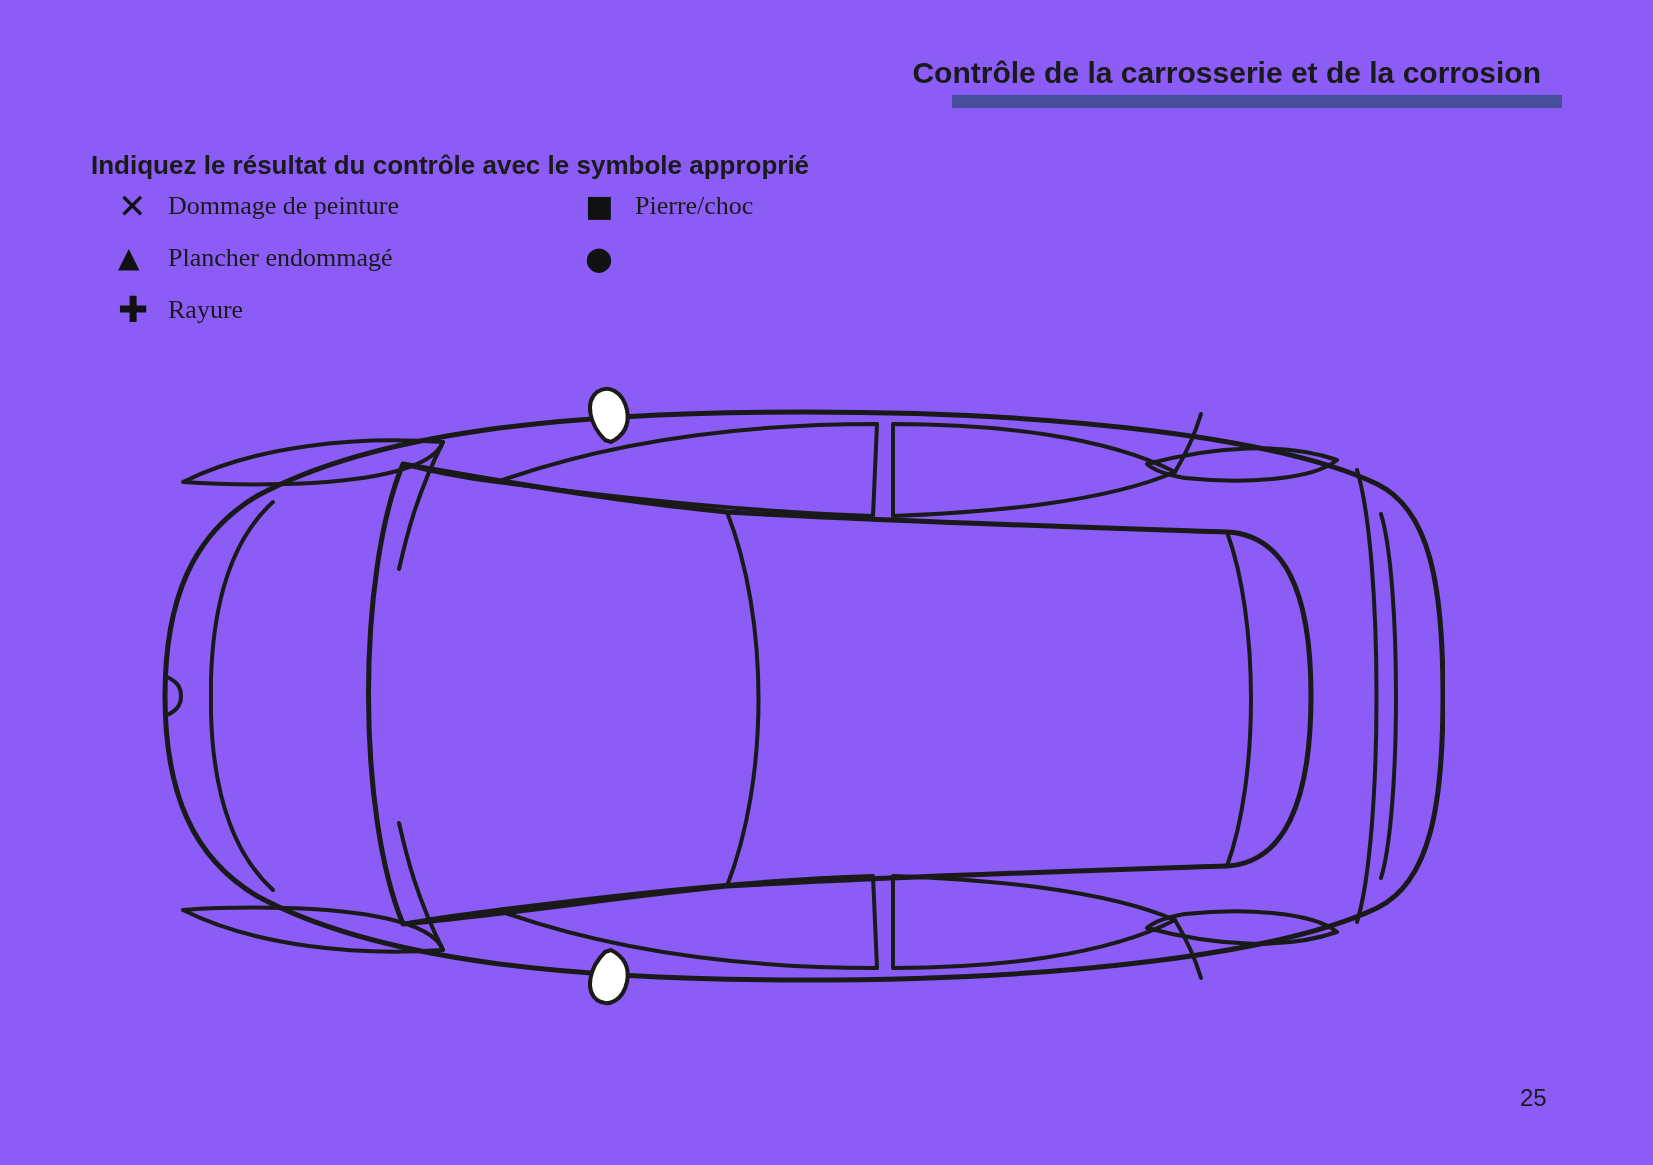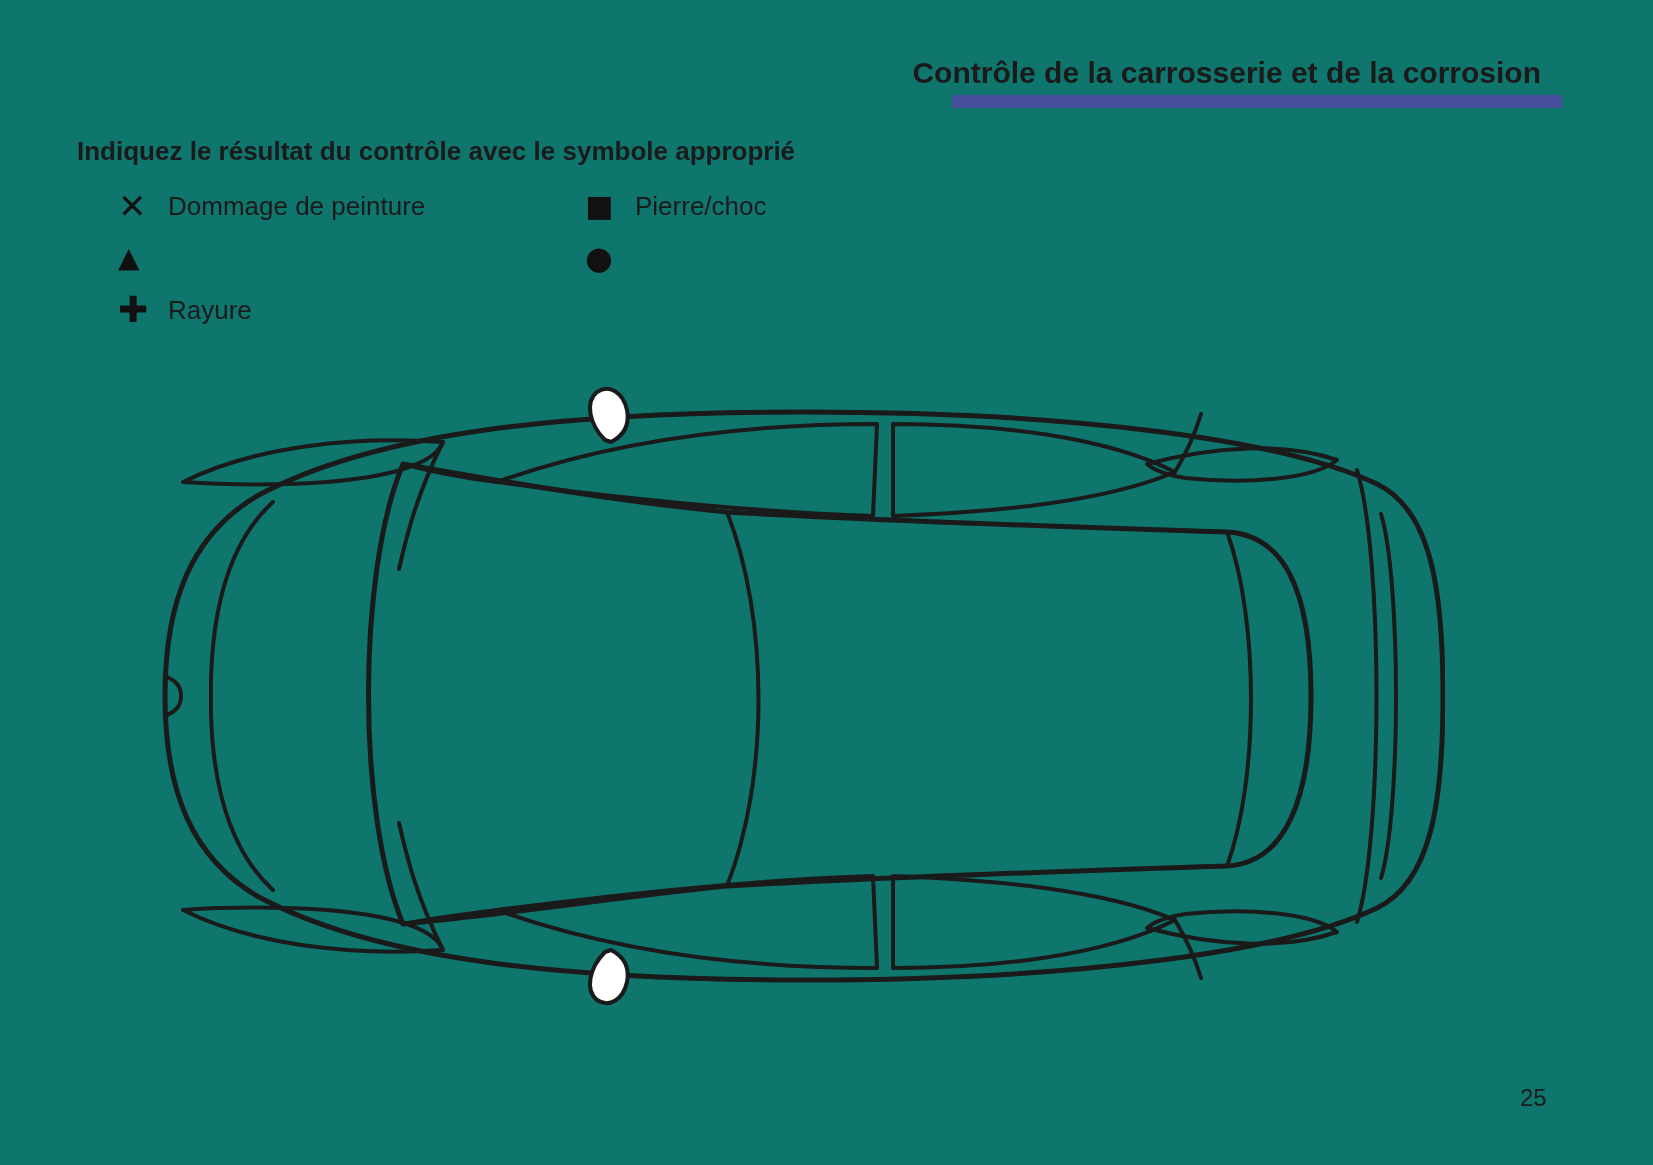--- a/index.html
+++ b/index.html
@@ -1,19 +1,19 @@
 <!DOCTYPE html>
 <html><head>
 <meta charset="utf-8">
 <style>
   html,body{margin:0;padding:0;background:#ffffff;}
   .page{
     position:relative;
     width:1653px;height:1165px;
-    background:#0f766e;
+    background:#8b5cf6;
     font-family:"Liberation Sans", sans-serif;
     color:#1a1a1a;
     overflow:hidden;
   }
   header{position:absolute;top:0;left:0;width:100%;}
   h1.title{
     position:absolute;
     top:56px;right:112px;
     margin:0;
     font-size:30px;font-weight:bold;
@@ -21,21 +21,21 @@
   }
   .accent-bar{
     position:absolute;
     top:95px;left:952px;
     width:610px;height:13px;
     background:#474f9c;
   }
   .instruction{
     position:absolute;
     top:134px;left:75px;
-    margin:2px;
+    margin:16px;
     font-size:26px;font-weight:bold;
     white-space:nowrap;
   }
   .legend-col{
     position:absolute;
     display:flex;flex-direction:column;
   }
   .legend-col.left{left:118px;top:180px;}
   .legend-col.right{left:585px;top:180px;}
   .legend-item{
@@ -47,21 +47,21 @@
     text-align:left;
     font-family:"DejaVu Sans", sans-serif;
     line-height:1;
     color:#111;
   }
   .sym-x{font-size:34px;}
   .sym-triangle{font-size:28px;}
   .sym-plus{font-size:36px;}
   .sym-square{font-size:30px;}
   .sym-circle{font-size:32px;}
-  .legend-label{font-size:26px;white-space:nowrap;}
+  .legend-label{font-size:26px;white-space:nowrap;font-family:Liberation Serif, serif;}
   .car-diagram{
     position:absolute;
     left:125px;top:383px;
     width:1320px;height:632px;
   }
   .car-diagram path{
     fill:none;
     stroke:#1a1a1a;
     stroke-linecap:round;
     stroke-linejoin:round;
@@ -84,20 +84,21 @@
 
   <p class="instruction">Indiquez le résultat du contrôle avec le symbole approprié</p>
 
   <div class="legend-col left">
     <div class="legend-item">
       <span class="symbol sym-x">✕</span>
       <span class="legend-label">Dommage de peinture</span>
     </div>
     <div class="legend-item">
       <span class="symbol sym-triangle">▲</span>
+      <span class="legend-label">Plancher endommagé</span>
     </div>
     <div class="legend-item">
       <span class="symbol sym-plus">✚</span>
       <span class="legend-label">Rayure</span>
     </div>
   </div>
 
   <div class="legend-col right">
     <div class="legend-item">
       <span class="symbol sym-square">■</span>

